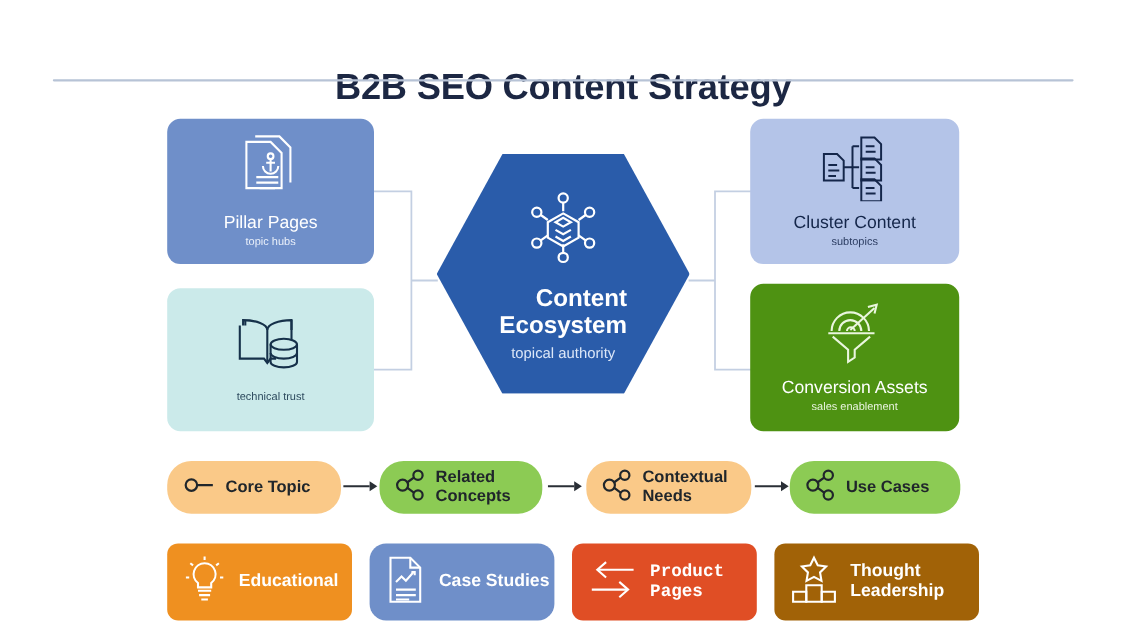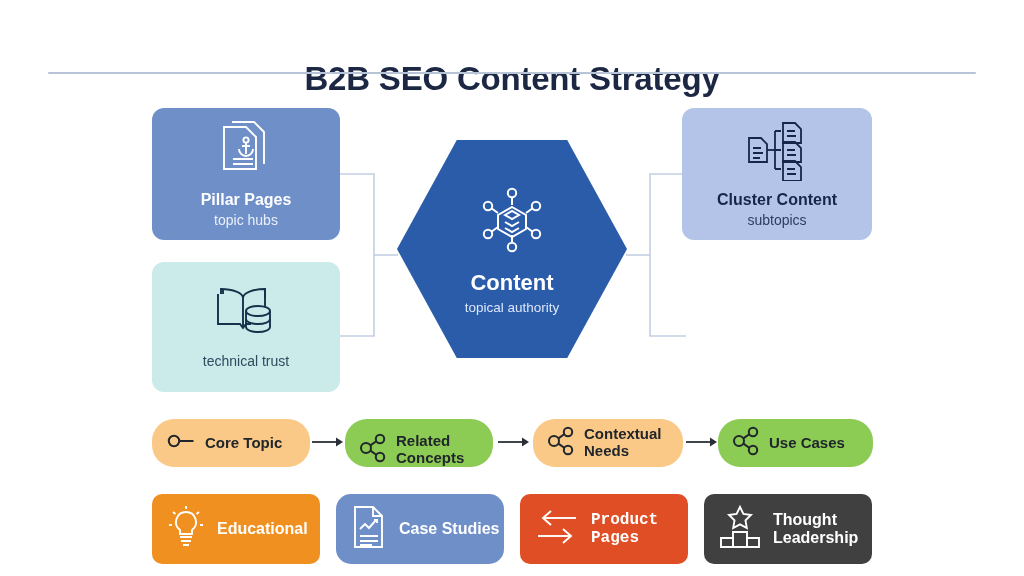--- a/index.html
+++ b/index.html
@@ -24,22 +24,22 @@
     background:#b7c3d6;border-radius:2px;
   }
 
   
   .card{
     position:absolute;border-radius:12px;
     display:flex;flex-direction:column;align-items:center;justify-content:center;
     box-sizing:border-box;
   }
   .card .ico{display:block;margin-bottom:6px;}
-  .card .ttl{font-size:16px;font-weight:bold;line-height:1.15;text-align:center;}
-  .card .sub{font-size:14px;line-height:1.2;text-align:center;margin-top:3px;}
+  .card .ttl{font-size:16px;font-weight:normal;line-height:1.15;text-align:center;}
+  .card .sub{font-size:10px;line-height:1.2;text-align:center;margin-top:3px;}
 
   #card-pillar{left:152px;top:108px;width:188px;height:132px;background:#6f8fc9;}
   #card-pillar .ttl{color:#ffffff;}
   #card-pillar .sub{color:#eaf0fa;}
 
   #card-docs{left:152px;top:262px;width:188px;height:130px;background:#cbeaea;}
   #card-docs .ttl{color:#16314a;}
   #card-docs .sub{color:#2d4a5e;}
 
   #card-cluster{left:682px;top:108px;width:190px;height:132px;background:#b4c4e8;}
@@ -71,36 +71,36 @@
   .conn{position:absolute;pointer-events:none;}
 
   
   .pill{
     position:absolute;border-radius:22px;height:48px;
     display:flex;align-items:center;box-sizing:border-box;
     padding-left:14px;padding-right:14px;gap:9px;
   }
   .pill .plabel{font-size:15px;font-weight:600;color:#20262b;line-height:1.12;}
   #pill-core{left:152px;top:419px;width:158px;background:#fac988;}
-  #pill-related{left:345px;top:419px;width:148px;background:#8ccb54;align-items:flex-end;}
+  #pill-related{left:345px;top:419px;width:148px;background:#8ccb54;}
   #pill-contextual{left:533px;top:419px;width:150px;background:#fac988;}
   #pill-usecases{left:718px;top:419px;width:155px;background:#8ccb54;}
   .arrow{position:absolute;top:435px;}
 
   
   .tile{
     position:absolute;border-radius:10px;height:70px;top:494px;
     display:flex;align-items:center;box-sizing:border-box;
     padding-left:14px;gap:11px;
   }
   .tile .tlabel{font-size:16px;font-weight:bold;color:#ffffff;line-height:1.14;}
   #tile-educational{left:152px;width:168px;background:#ef9020;}
   #tile-case{left:336px;width:168px;background:#6f8fc9;border-radius:15px;}
   #tile-product{left:520px;width:168px;background:#e04e25;font-family:Liberation Mono, monospace;}
-  #tile-thought{left:704px;width:168px;background:#404040;}
+  #tile-thought{left:704px;width:186px;background:#a16207;}
 </style>
 </head>
 <body>
 
 <div class="stage">
 
   <div class="title">B2B SEO Content Strategy</div>
   <div class="rule"></div>
 
   <svg class="conn" style="left:338px;top:160px;" width="62" height="190" viewBox="0 0 62 190">
@@ -159,20 +159,21 @@
           <circle cx="37" cy="64" r="4.2"></circle>
           <circle cx="13" cy="51" r="4.2"></circle>
           <circle cx="13" cy="23" r="4.2"></circle>
           <path d="M30 32 l7-4 7 4 -7 4 z"></path>
           <path d="M30 39 l7 4 7-4"></path>
           <path d="M30 45 l7 4 7-4"></path>
         </svg>
       </span>
       <div class="ttl">
         <span>Content</span><br>
+        <span>Ecosystem</span>
       </div>
       <div class="sub">topical authority</div>
     </div>
   </div>
 
   <div class="card" id="card-cluster">
     <span class="ico">
       <svg width="68" height="62" viewBox="0 0 68 62" fill="none" stroke="#14264a" stroke-width="1.8">
         <path d="M6 19 h12 l6 6 v18 h-18 z"></path>
         <path d="M10 29 h8 M10 34 h10 M10 39 h7"></path>
@@ -184,20 +185,35 @@
         <path d="M40 23 h12 l6 6 v14 h-18 z"></path>
         <path d="M44 31 h8 M44 36 h9"></path>
         <path d="M40 42 h12 l6 6 v14 h-18 z"></path>
         <path d="M44 50 h8 M44 55 h9"></path>
       </svg>
     </span>
     <div class="ttl">Cluster Content</div>
     <div class="sub">subtopics</div>
   </div>
 
+  <div class="card" id="card-conversion">
+    <span class="ico">
+      <svg width="64" height="60" viewBox="0 0 64 60" fill="none" stroke="#eaf6de" stroke-width="1.9">
+        <path d="M11 28 a17 17 0 0 1 34 0"></path>
+        <path d="M18 28 a10 10 0 0 1 20 0"></path>
+        <path d="M25 28 a3.5 3.5 0 0 1 7 0"></path>
+        <path d="M28 27 l22-20"></path>
+        <path d="M44 6 l8-2 -2 8"></path>
+        <path d="M8 30 h42"></path>
+        <path d="M12 33 l14 12 v11 l6 -4 v-7 l14-12"></path>
+      </svg>
+    </span>
+    <div class="ttl">Conversion Assets</div>
+    <div class="sub">sales enablement</div>
+  </div>
 
   <div class="pill" id="pill-core">
     <span>
       <svg width="30" height="18" viewBox="0 0 30 18" fill="none" stroke="#20262b" stroke-width="2">
         <circle cx="8" cy="9" r="5.2"></circle>
         <path d="M13.5 9 h14"></path>
       </svg>
     </span>
     <span class="plabel">Core Topic</span>
   </div>

